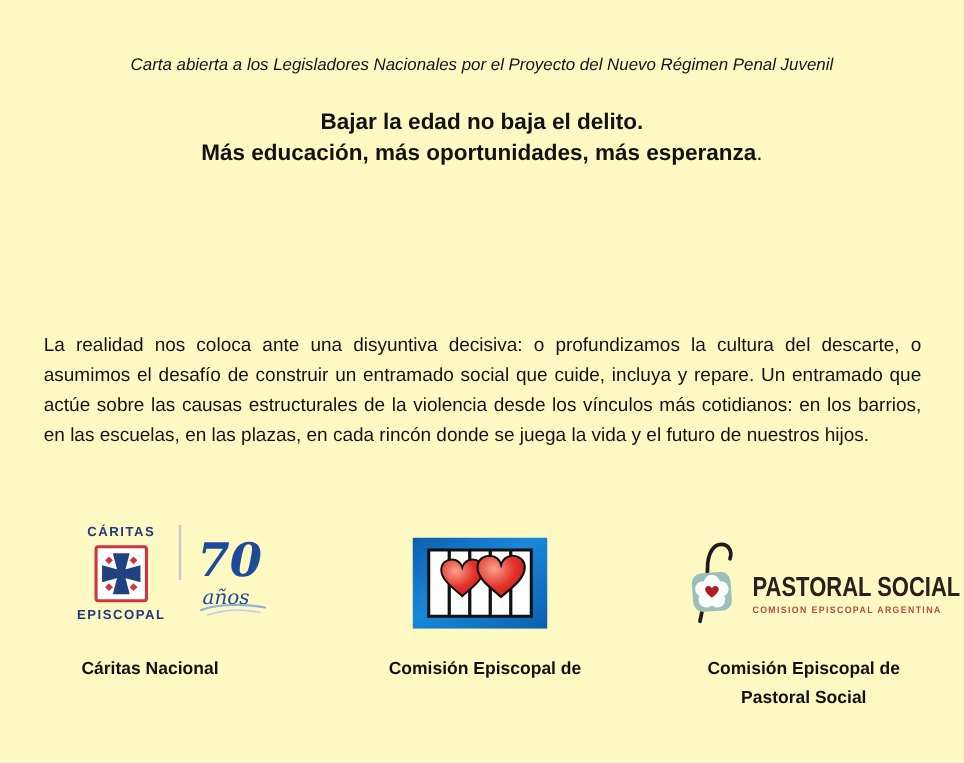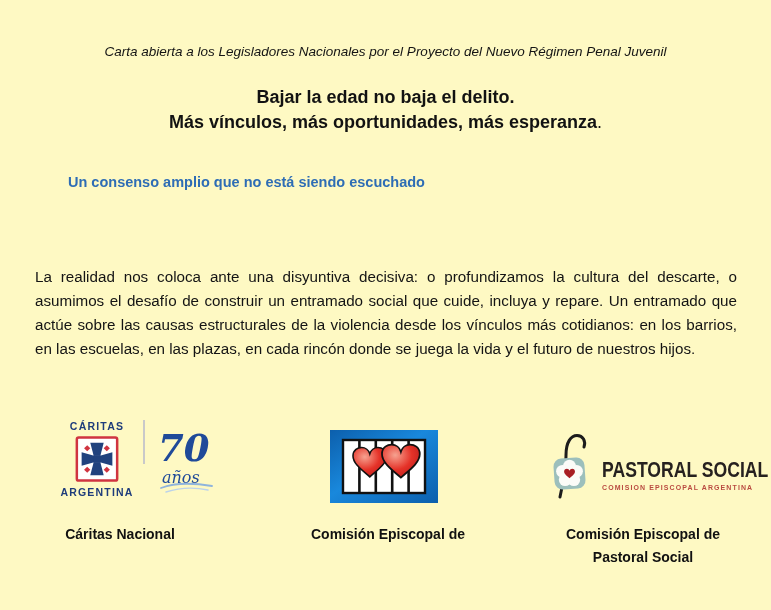--- a/index.html
+++ b/index.html
@@ -111,24 +111,23 @@
 </style>
 </head>
 <body>
 
 <div id="page">
 
   <div class="header-line">Carta abierta a los Legisladores Nacionales por el Proyecto del Nuevo Régimen Penal Juvenil</div>
 
   <div class="title-block">
     <div>Bajar la edad no baja el delito.</div>
-    <div><span>Más vínculos, más oportunidades, más esperanza</span><span class="title-suffix">.</span></div>
-  </div>
-
-  <div class="subheading">Un consenso amplio que no está siendo escuchado</div>
+    <div><span>Más educación, más oportunidades, más esperanza</span><span class="title-suffix">.</span></div>
+  </div>
+
 
   <div class="body-par">La realidad nos coloca ante una disyuntiva decisiva: o profundizamos la cultura del descarte, o asumimos el desafío de construir un entramado social que cuide, incluya y repare. Un entramado que actúe sobre las causas estructurales de la violencia desde los vínculos más cotidianos: en los barrios, en las escuelas, en las plazas, en cada rincón donde se juega la vida y el futuro de nuestros hijos.</div>
 
   <div class="caritas-logo">
     <div class="caritas-col">
       <div class="caritas-word">CÁRITAS</div>
       <svg class="caritas-cross-svg" width="46" height="48" viewBox="0 0 46 50">
         <rect x="2" y="2.5" width="42" height="45" rx="2" fill="#ffffff" stroke="#D03440" stroke-width="2.6"></rect>
         <g fill="#20427E">
           <polygon points="16,8 30,8 26.5,21.5 19.5,21.5"></polygon>
@@ -137,21 +136,21 @@
           <polygon points="39,18 39,32 26,28.5 26,21.5"></polygon>
           <rect x="19.5" y="21" width="7" height="8"></rect>
         </g>
         <g fill="#D03440">
           <rect x="10.5" y="11.5" width="4.6" height="4.6" transform="rotate(45 12.8 13.8)"></rect>
           <rect x="30.9" y="11.5" width="4.6" height="4.6" transform="rotate(45 33.2 13.8)"></rect>
           <rect x="10.5" y="33.9" width="4.6" height="4.6" transform="rotate(45 12.8 36.2)"></rect>
           <rect x="30.9" y="33.9" width="4.6" height="4.6" transform="rotate(45 33.2 36.2)"></rect>
         </g>
       </svg>
-      <div class="caritas-word">ARGENTINA</div>
+      <div class="caritas-word">EPISCOPAL</div>
     </div>
     <div class="caritas-divider"></div>
     <div class="anniv">
       <div class="anniv-70">70</div>
       <div class="anniv-anos">años</div>
       <svg class="anniv-swoosh" width="58" height="12" viewBox="0 0 58 12">
         <path d="M3,6 C16,1 36,1 54,4" fill="none" stroke="#8FB4DC" stroke-width="1.8" stroke-linecap="round"></path>
         <path d="M8,10 C22,5.5 38,5.5 50,8" fill="none" stroke="#BCD3EA" stroke-width="1.4" stroke-linecap="round"></path>
       </svg>
     </div>

